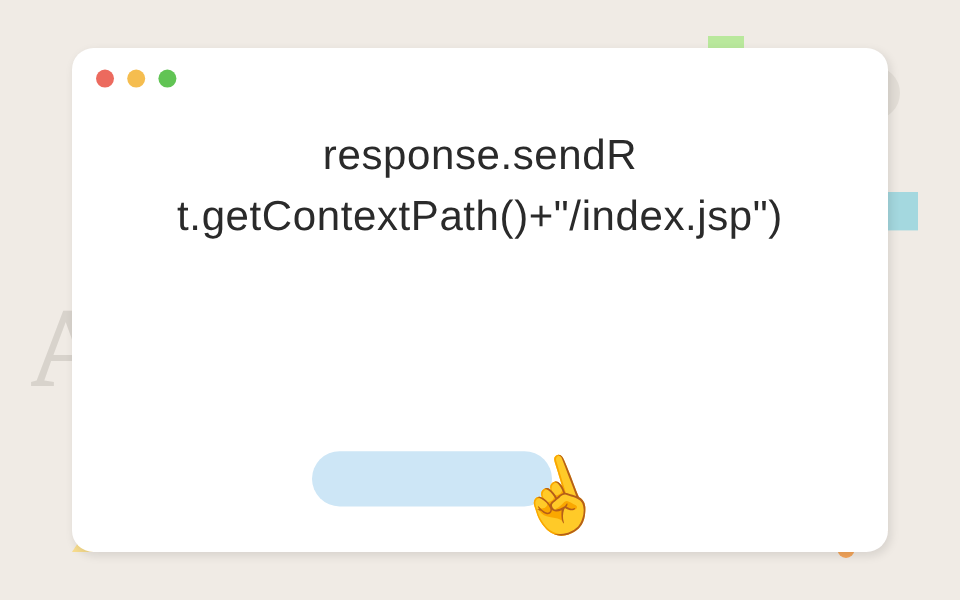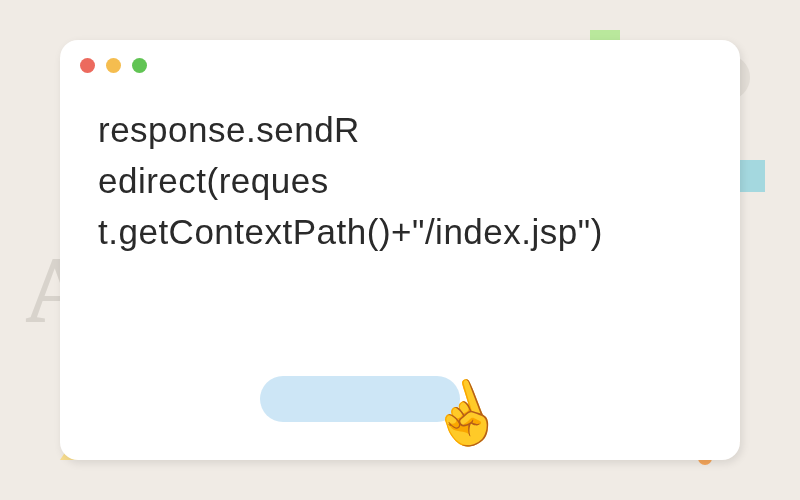--- a/index.html
+++ b/index.html
@@ -98,20 +98,21 @@
       border-radius: 50%;
     }
     .card {
       position: relative;
       width: 680px;
       height: 420px;
       background: #ffffff;
       border-radius: 18px;
       box-shadow: 2px 3px 8px rgba(0,0,0,0.1);
       z-index: 5;
+      text-align: center;
     }
     .titlebar {
       height: 50px;
       display: flex;
       align-items: center;
       padding-left: 20px;
       gap: 11px;
     }
     .dot {
       width: 15px;
@@ -162,18 +163,17 @@
 <div class="bg-shape circle-outline"></div>
 
 <div class="card">
   <div class="titlebar">
     <div class="dot dot-red"></div>
     <div class="dot dot-yellow"></div>
     <div class="dot dot-green"></div>
   </div>
   <div class="content">
     <div>response.sendR</div>
-    <div>edirect(reques</div>
     <div>t.getContextPath()+"/index.jsp")</div>
   </div>
   <div class="pill"></div>
   <div class="cursor-hand">☝</div>
 </div>
 
 </body></html>

